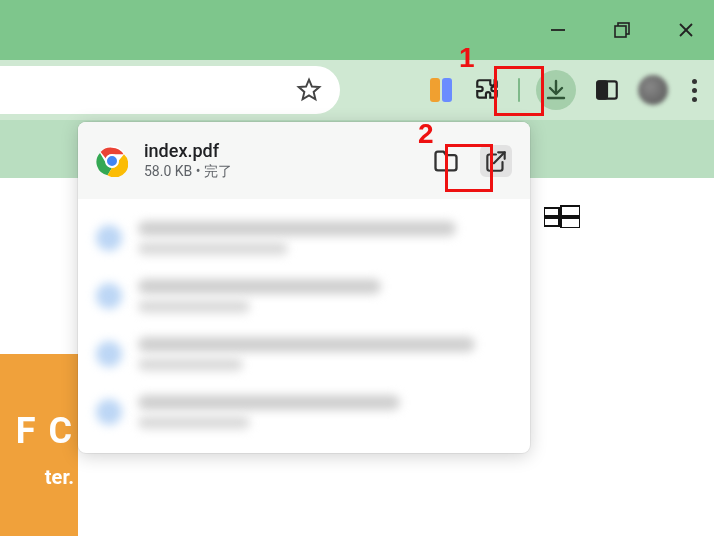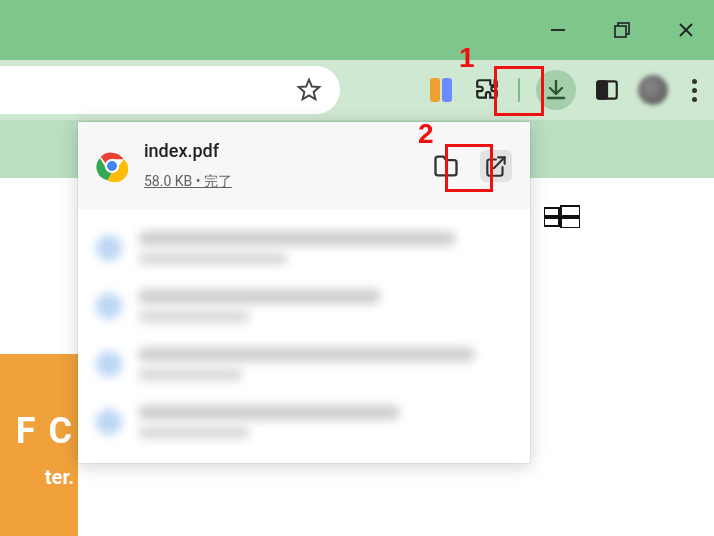--- a/index.html
+++ b/index.html
@@ -134,21 +134,21 @@
       width: 100%;
     }
 
     
     .downloads-popup {
       position: absolute;
       top: 122px;
       left: 78px;
       width: 452px;
       background: #fff;
-      border-radius: 0;
+      border-radius: 8px;
       box-shadow: 0 3px 18px rgba(0,0,0,0.18), 0 0 0 1px rgba(0,0,0,0.05);
       overflow: hidden;
     }
     .dl-item.first {
       background: #f6f7f6;
       padding: 18px 18px 18px 18px;
       display: flex;
       align-items: center;
       gap: 16px;
     }
@@ -162,22 +162,21 @@
       flex-direction: column;
     }
     .dl-name {
       font-size: 18px;
       color: #202124;
       font-weight: 500;
     }
     .dl-sub {
       font-size: 14px;
       color: #5f6368;
-      margin-top: 12px;
-      text-decoration: underline;
+      margin-top: 2px;
     }
     .dl-actions {
       display: flex;
       align-items: center;
       gap: 18px;
     }
     .dl-icon-btn {
       width: 32px;
       height: 32px;
       display: flex;

